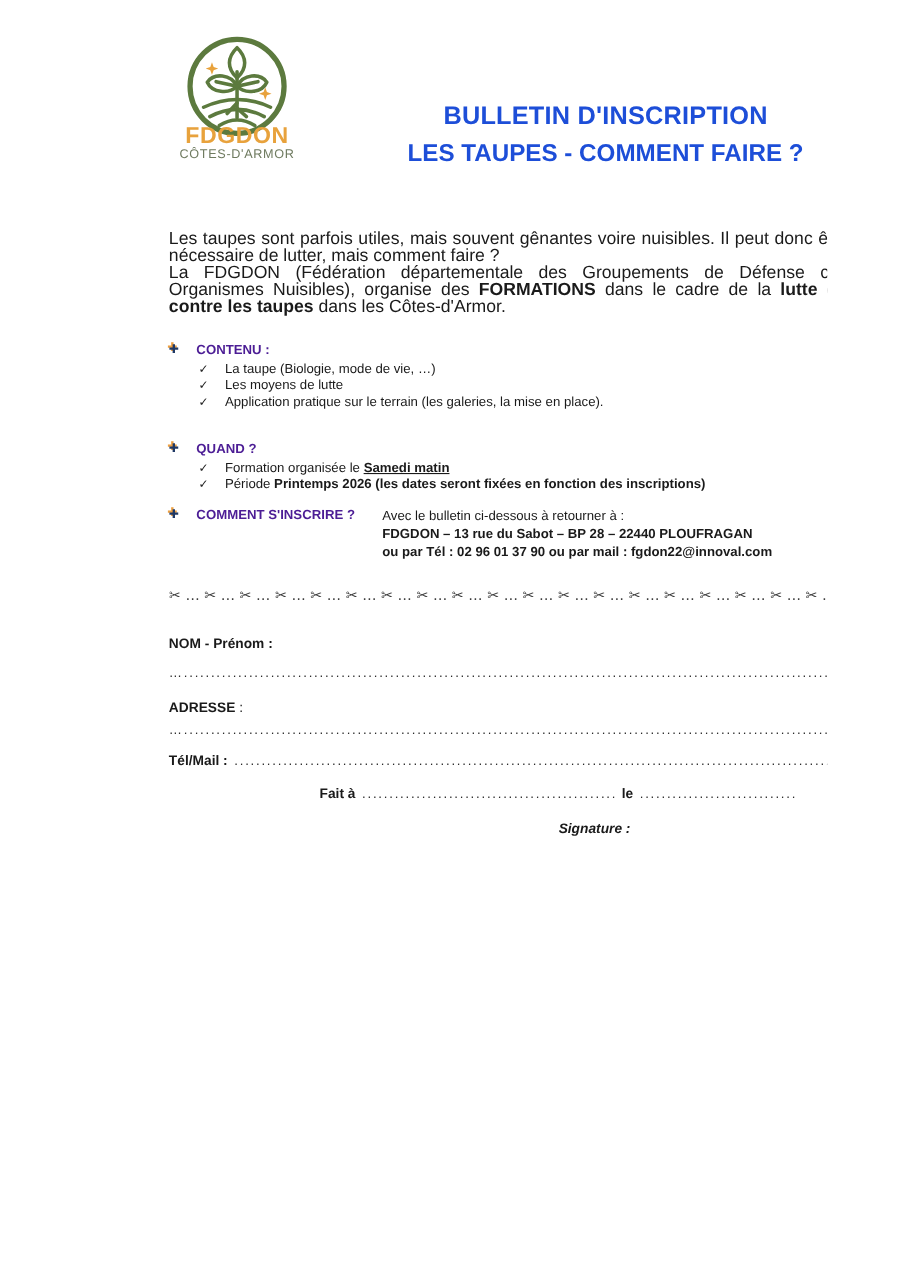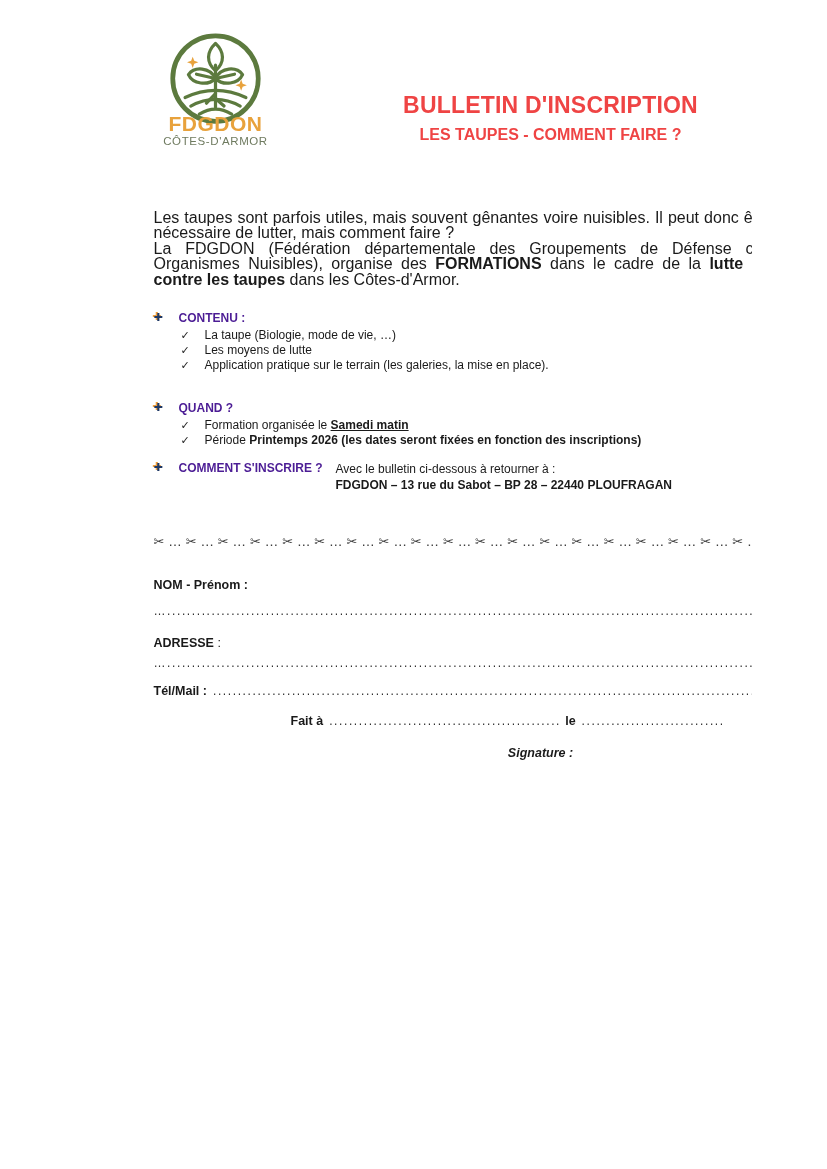--- a/index.html
+++ b/index.html
@@ -12,24 +12,24 @@
   .logo-mark { position:absolute; left:92px; top:31px; }
   .logo-acronym {
     position:absolute; left:76px; top:112px; width:128px; text-align:center;
     font-size:21px; font-weight:bold; color:#E8A23C; letter-spacing:0.5px;
   }
   .logo-region {
     position:absolute; left:70px; top:135px; width:140px; text-align:center;
     font-size:11.5px; color:#6F7B60; letter-spacing:0.6px;
   }
   .title-block {
-    position:absolute; left:255px; top:92px; width:440px; text-align:center; color:#ef4444;
+    position:absolute; left:255px; top:92px; width:440px; text-align:center; color:#1d4ed8;
   }
   .title-block h1 { font-size:23px; margin:0; font-weight:bold; letter-spacing:0.2px; }
-  .title-block h2 { font-size:16px; margin:7px 0 0 0; font-weight:bold; }
+  .title-block h2 { font-size:22px; margin:7px 0 0 0; font-weight:bold; }
 
   
   .intro {
     position:absolute; left:78px; top:210px; width:671px;
     font-size:16px; line-height:15.4px; text-align:justify;
   }
   .b { font-weight:bold; }
   .bu { font-weight:bold; text-decoration:underline; }
 
   
@@ -39,21 +39,21 @@
   .sec-inscrire{ top:461px; }
   .hrow { display:flex; align-items:flex-start; }
   .bullet-icon {
     width:25px; flex:0 0 25px; font-size:11px; line-height:14px; color:#1F3864;
     text-shadow:-1.5px -1.5px 0 #ED9F40; font-family:"DejaVu Sans", sans-serif;
   }
   .sec-heading { font-weight:bold; color:#4c1d95; font-size:12px; line-height:14px; }
   .check-list { margin-top:3px; }
   .check-item { display:flex; margin-left:27px; font-size:12px; line-height:15.2px; }
   .check-icon { width:24px; flex:0 0 24px; font-size:11px; font-family:"DejaVu Sans", sans-serif; color:#222; }
-  .inscrire-col { position:absolute; left:182px; top:0; width:400px; font-size:12px; line-height:16px; }
+  .inscrire-col { position:absolute; left:194px; top:0; width:400px; font-size:12px; line-height:16px; }
 
   
   .cutline {
     position:absolute; left:78px; top:534px; width:672px; height:20px;
     font-size:13px; color:#3d3d3d; white-space:nowrap; overflow:hidden;
     font-family:"DejaVu Sans", sans-serif;
   }
 
   
   .form-label { position:absolute; left:78px; font-weight:bold; font-size:12.5px; }
@@ -170,20 +170,21 @@
   </div>
 
   <div class="sec sec-inscrire">
     <div class="hrow">
       <span class="bullet-icon">✚</span>
       <span class="sec-heading">COMMENT S'INSCRIRE ?</span>
     </div>
     <div class="inscrire-col">
       <div>Avec le bulletin ci-dessous à retourner à :</div>
       <div class="b">FDGDON – 13 rue du Sabot – BP 28 – 22440 PLOUFRAGAN</div>
+      <div class="b">ou par Tél : 02 96 01 37 90 ou par mail : fgdon22@innoval.com</div>
     </div>
   </div>
 
   <div class="cutline">✂ … ✂ … ✂ … ✂ … ✂ … ✂ … ✂ … ✂ … ✂ … ✂ … ✂ … ✂ … ✂ … ✂ … ✂ … ✂ … ✂ … ✂ … ✂ … ✂ … ✂ … ✂ …… ✂ … ✂ …</div>
 
   <div class="form-label lbl-nom">NOM - Prénom :</div>
   <div class="fill-line line-nom">….......................................................................................................................................................................................................................................................</div>
 
   <div class="form-label lbl-adresse"><span class="b">ADRESSE</span><span> :</span></div>
   <div class="fill-line line-adresse">….......................................................................................................................................................................................................................................................</div>

